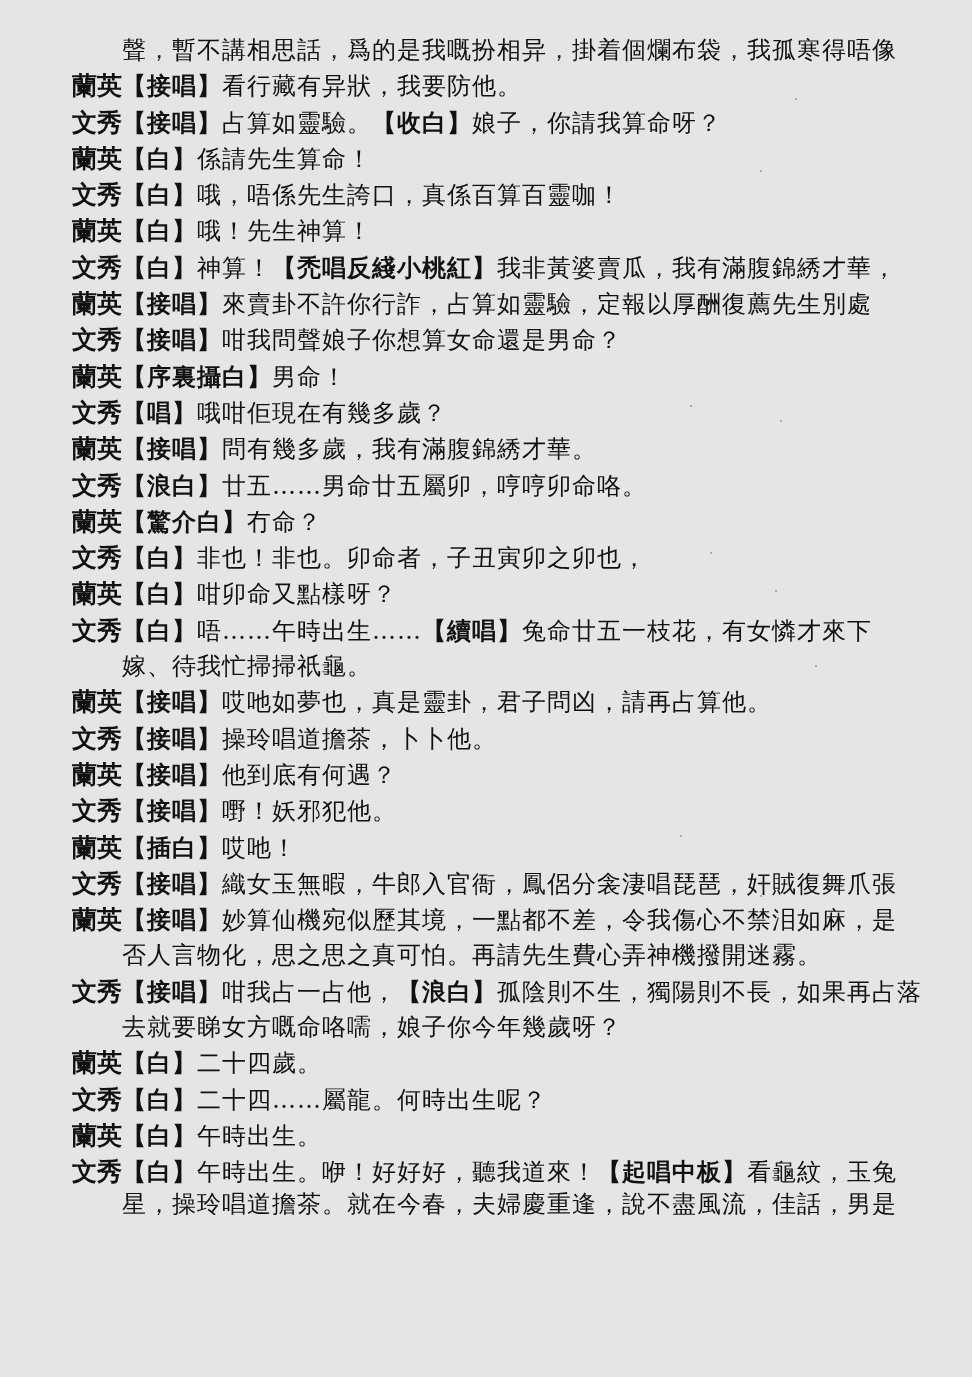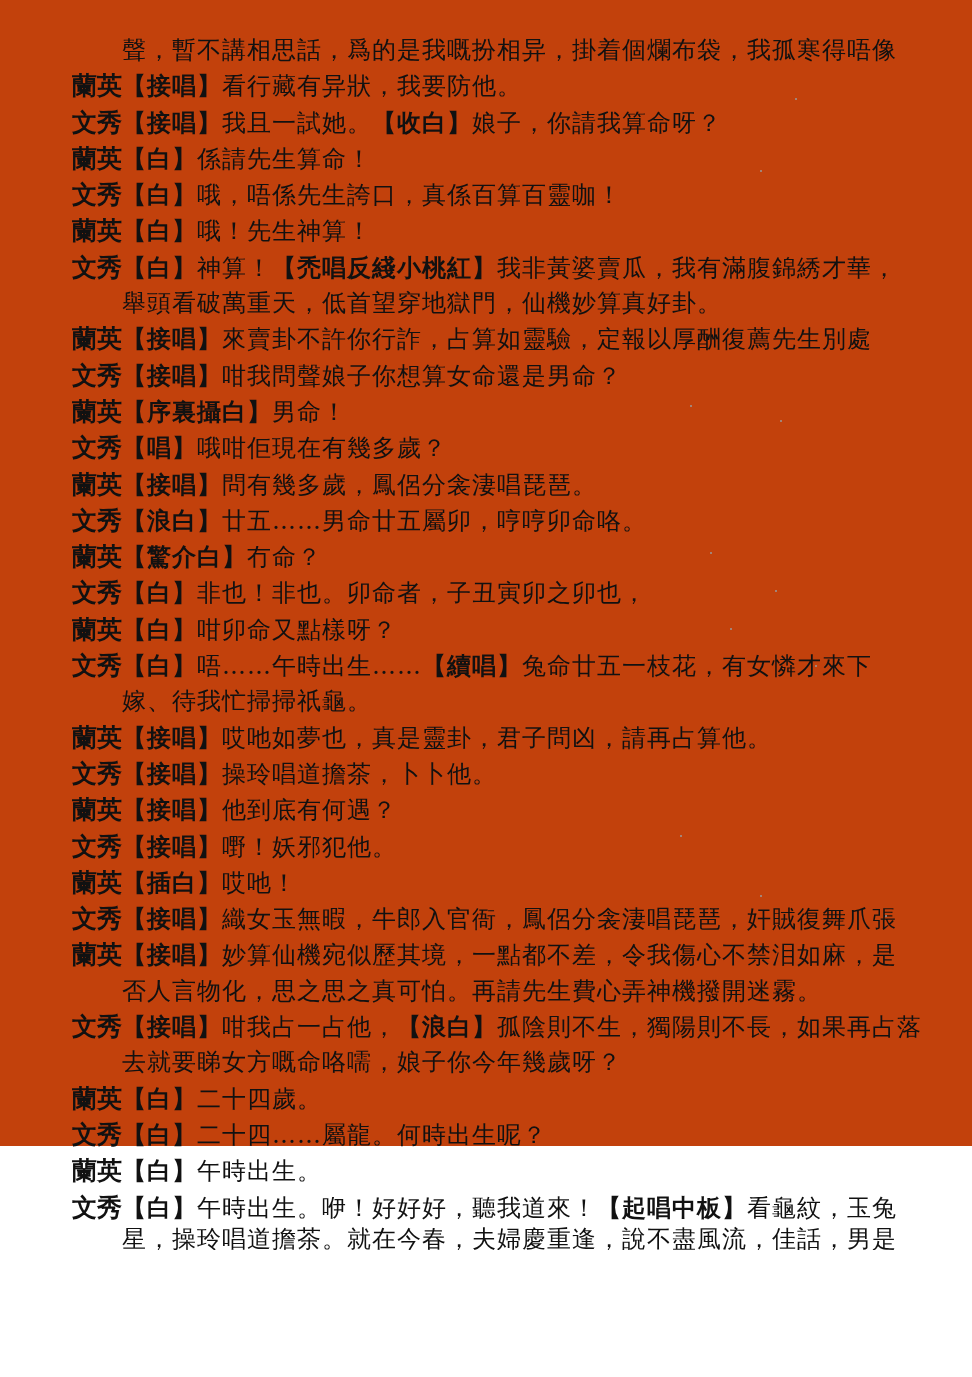--- a/index.html
+++ b/index.html
@@ -13,22 +13,22 @@
       overflow: hidden;
       position: relative;
       font-family: "DejaVu Serif", "Liberation Serif", serif;
       color: #111111;
     }
     .page {
       position: absolute;
       left: 0;
       top: 0;
       width: 972px;
-      height: 1146px;
-      background: #c2410c;
+      height: 1377px;
+      background: #e5e5e5;
     }
     .script {
       position: absolute;
       left: 44px;
       top: 33px;
       width: 900px;
     }
     .line {
       display: flex;
       align-items: flex-start;
@@ -68,61 +68,57 @@
       <div class="line">
         <span class="speaker empty">　</span>
         <span class="body"><span>聲，暫不講相思話，爲的是我嘅扮相异，掛着個爛布袋，我孤寒得唔像</span></span>
       </div>
       <div class="line">
         <span class="speaker">蘭英</span>
         <span class="body"><span class="cue">【接唱】</span><span>看行藏有异狀，我要防他。</span></span>
       </div>
       <div class="line">
         <span class="speaker">文秀</span>
-        <span class="body"><span class="cue">【接唱】</span><span>我且一試她。</span><span class="cue">【收白】</span><span>娘子，你請我算命呀？</span></span>
+        <span class="body"><span class="cue">【接唱】</span><span>占算如靈驗。</span><span class="cue">【收白】</span><span>娘子，你請我算命呀？</span></span>
       </div>
       <div class="line">
         <span class="speaker">蘭英</span>
         <span class="body"><span class="cue">【白】</span><span>係請先生算命！</span></span>
       </div>
       <div class="line">
         <span class="speaker">文秀</span>
         <span class="body"><span class="cue">【白】</span><span>哦，唔係先生誇口，真係百算百靈咖！</span></span>
       </div>
       <div class="line">
         <span class="speaker">蘭英</span>
         <span class="body"><span class="cue">【白】</span><span>哦！先生神算！</span></span>
       </div>
       <div class="line">
         <span class="speaker">文秀</span>
         <span class="body"><span class="cue">【白】</span><span>神算！</span><span class="cue">【禿唱反綫小桃紅】</span><span>我非黃婆賣瓜，我有滿腹錦綉才華，</span></span>
       </div>
       <div class="line">
-        <span class="speaker empty">　</span>
-        <span class="body"><span>舉頭看破萬重天，低首望穿地獄門，仙機妙算真好卦。</span></span>
-      </div>
-      <div class="line">
         <span class="speaker">蘭英</span>
         <span class="body"><span class="cue">【接唱】</span><span>來賣卦不許你行詐，占算如靈驗，定報以厚酬復薦先生別處</span></span>
       </div>
       <div class="line">
         <span class="speaker">文秀</span>
         <span class="body"><span class="cue">【接唱】</span><span>咁我問聲娘子你想算女命還是男命？</span></span>
       </div>
       <div class="line">
         <span class="speaker">蘭英</span>
         <span class="body"><span class="cue">【序裏攝白】</span><span>男命！</span></span>
       </div>
       <div class="line">
         <span class="speaker">文秀</span>
         <span class="body"><span class="cue">【唱】</span><span>哦咁佢現在有幾多歲？</span></span>
       </div>
       <div class="line">
         <span class="speaker">蘭英</span>
-        <span class="body"><span class="cue">【接唱】</span><span>問有幾多歲，鳳侶分衾淒唱琵琶。</span></span>
+        <span class="body"><span class="cue">【接唱】</span><span>問有幾多歲，我有滿腹錦綉才華。</span></span>
       </div>
       <div class="line">
         <span class="speaker">文秀</span>
         <span class="body"><span class="cue">【浪白】</span><span>廿五……男命廿五屬卯，哼哼卯命咯。</span></span>
       </div>
       <div class="line">
         <span class="speaker">蘭英</span>
         <span class="body"><span class="cue">【驚介白】</span><span>冇命？</span></span>
       </div>
       <div class="line">

